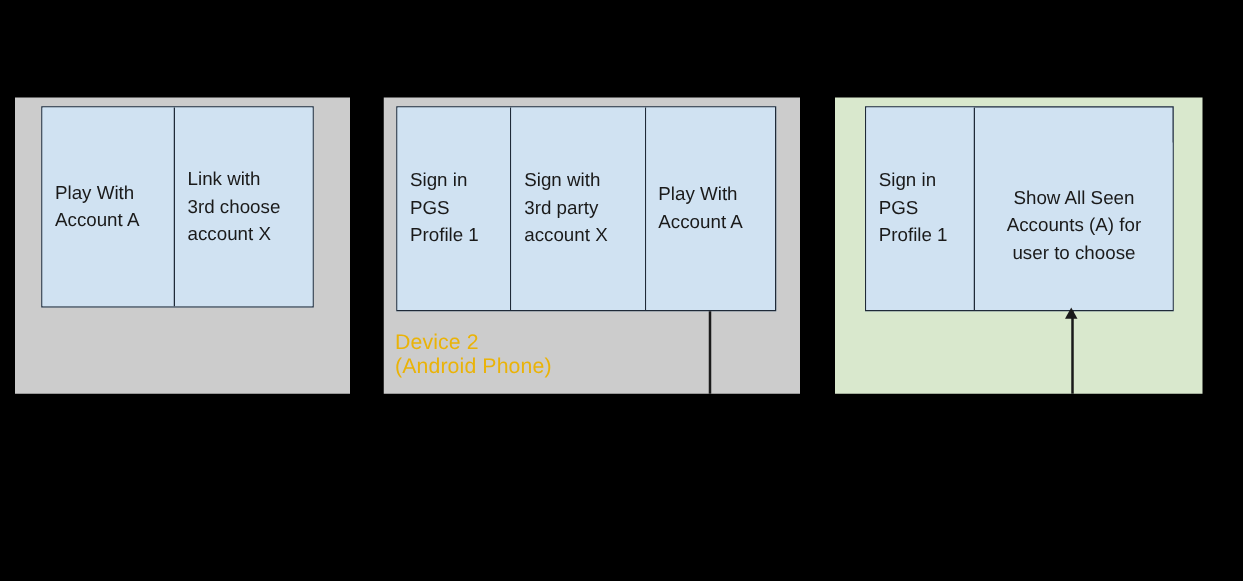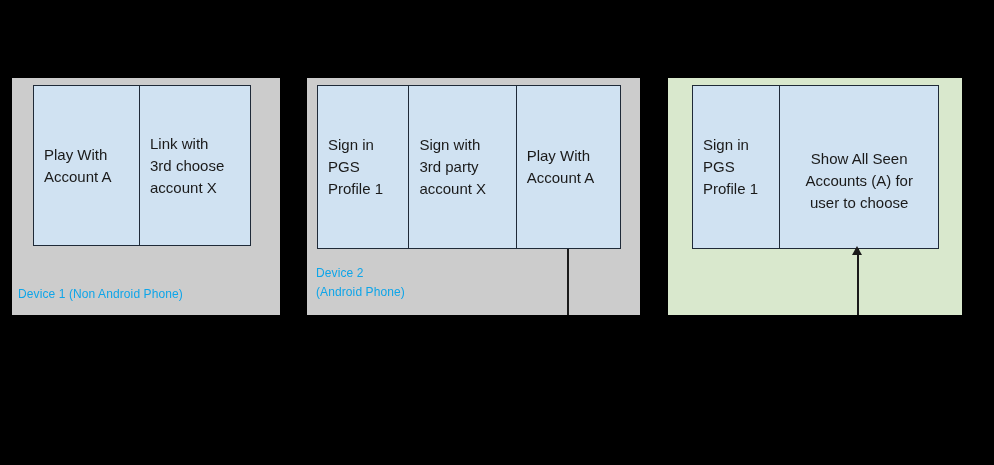--- a/index.html
+++ b/index.html
@@ -28,23 +28,23 @@
   .panel-gray  { background: #cccccc; }
   .panel-green { background: #d9e8cd; }
 
   #panel-device-1 { left: 12px;  top: 78px; width: 268px; height: 237px; }
   #panel-device-2 { left: 307px; top: 78px; width: 333px; height: 237px; }
   #panel-device-3 { left: 668px; top: 78px; width: 294px; height: 237px; }
 
   
   .panel-caption {
     position: absolute;
-    font-size: 12px;
+    font-size: 17px;
     line-height: 19px;
-    color: #0ea5e9;
+    color: #eab308;
     white-space: pre-line;
     letter-spacing: 0.1px;
   }
   #caption-device-1 { left: 18px;  top: 285px; }
   #caption-device-2 { left: 316px; top: 264px; }
   #caption-device-3 { left: 677px; top: 286px; }
 
   
   .step-row {
     position: absolute;
@@ -119,21 +119,20 @@
   <div class="panel panel-gray" id="panel-device-1"></div>
 
   <div class="step-row" id="steps-device-1">
     <div class="step-cell">Play With
 Account A</div>
     <div class="step-cell">Link with
 3rd choose
 account X</div>
   </div>
 
-  <div class="panel-caption" id="caption-device-1">Device 1 (Non Android Phone)</div>
 
   <div class="panel panel-gray" id="panel-device-2"></div>
 
   <div class="step-row" id="steps-device-2">
     <div class="step-cell">Sign in
 PGS
 Profile 1</div>
     <div class="step-cell">Sign with
 3rd party
 account X</div>

